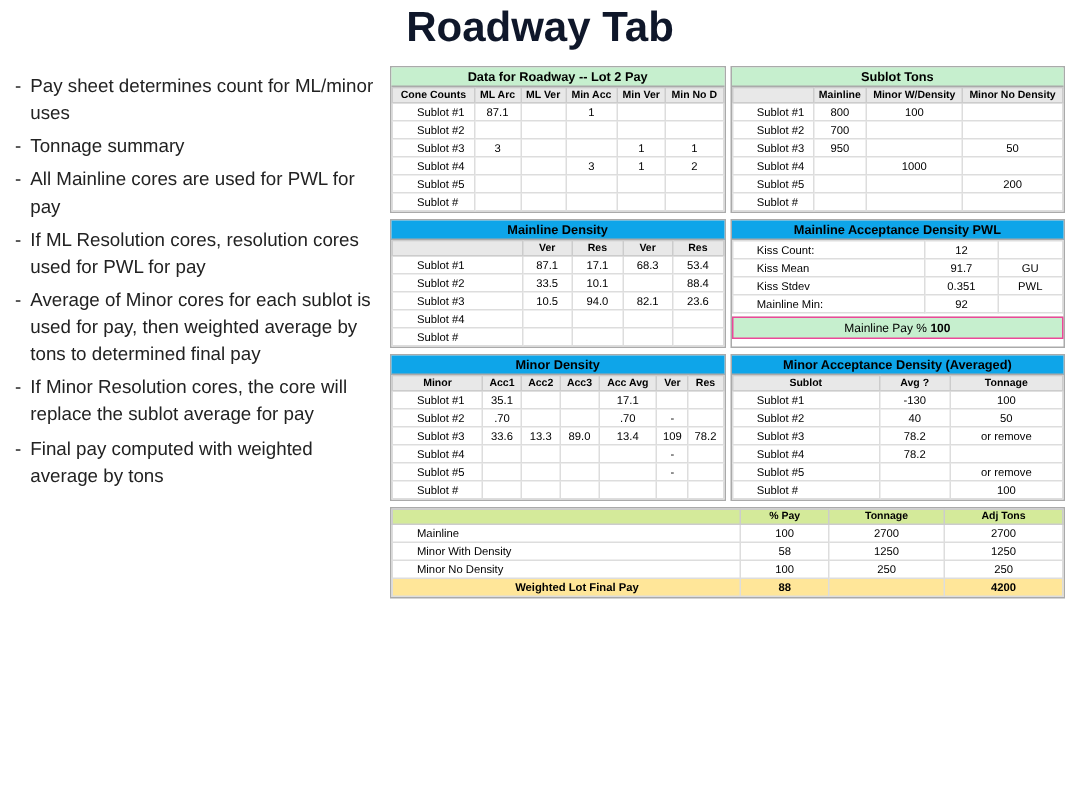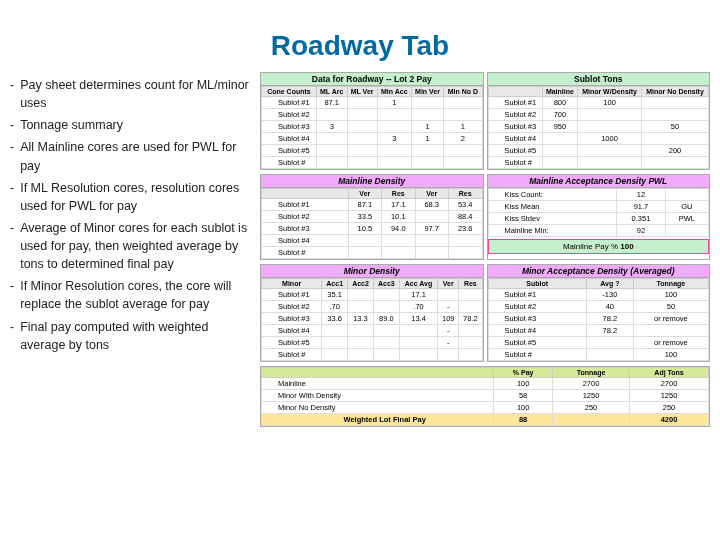--- a/index.html
+++ b/index.html
@@ -9,22 +9,21 @@
       width: 720px;
       height: 540px;
       overflow: hidden;
       position: relative;
     }
     .page-title {
       text-align: center;
       font-size: 28px;
       font-weight: bold;
       padding: 2px 0 8px 0;
-      color: #0369a1;
-      margin-top: 28px;
+      color: #0f172a;
     }
     .content-area {
       display: flex;
       flex-direction: row;
       padding: 0 10px;
       gap: 10px;
       height: 490px;
     }
     .left-panel {
       width: 240px;
@@ -67,22 +66,21 @@
       text-align: center;
       font-weight: bold;
       font-size: 8.5px;
       padding: 1px 2px;
       border-bottom: 1px solid #aaa;
     }
     .data-section-header.green {
       background: #c6efce;
     }
     .data-section-header.yellow-green {
-      background: #f0abfc;
-      font-style: italic;
+      background: #0ea5e9;
     }
     table {
       width: 100%;
       border-collapse: collapse;
       font-size: 7.5px;
     }
     th {
       background: #e8e8e8;
       border: 0.5px solid #ccc;
       padding: 1px 2px;
@@ -295,21 +293,21 @@
                 <td class="left-align">Sublot #2</td>
                 <td>33.5</td>
                 <td>10.1</td>
                 <td></td>
                 <td>88.4</td>
               </tr>
               <tr>
                 <td class="left-align">Sublot #3</td>
                 <td>10.5</td>
                 <td>94.0</td>
-                <td>97.7</td>
+                <td>82.1</td>
                 <td>23.6</td>
               </tr>
               <tr>
                 <td class="left-align">Sublot #4</td>
                 <td></td>
                 <td></td>
                 <td></td>
                 <td></td>
               </tr>
               <tr>

